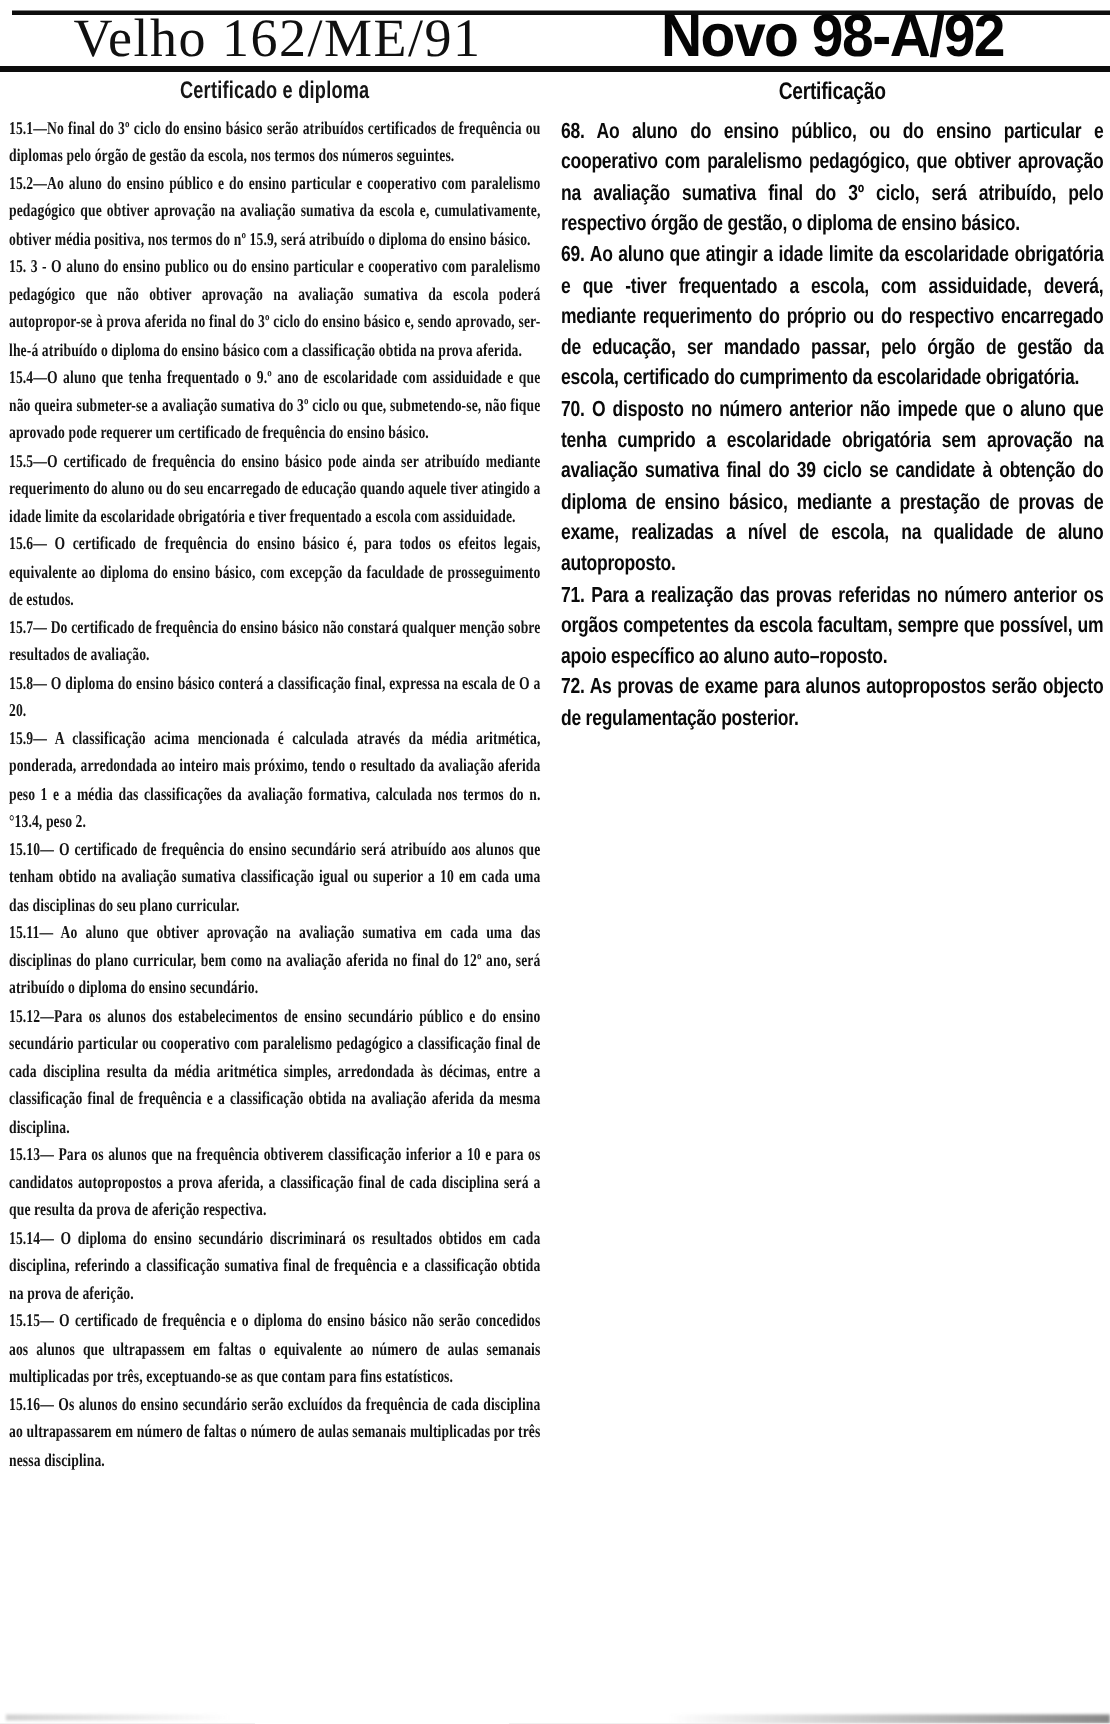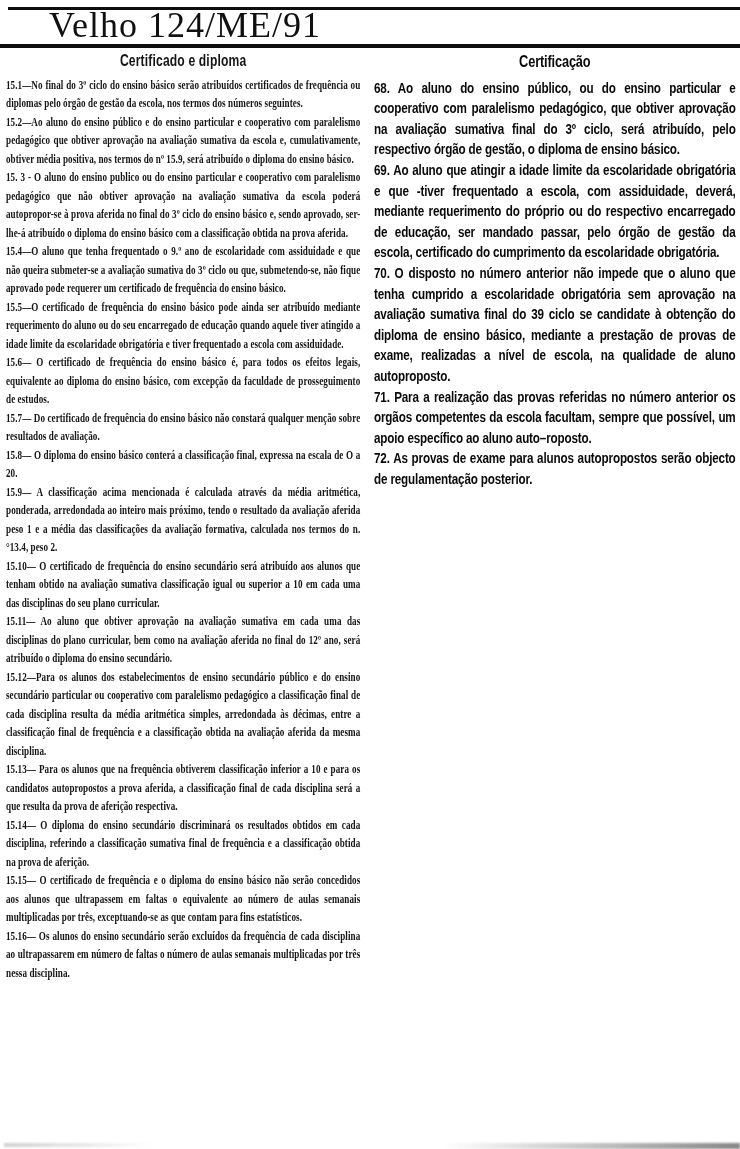--- a/index.html
+++ b/index.html
@@ -73,21 +73,24 @@
 </style>
 </head>
 <body>
 
 <div class="page">
 
   <div class="rule rule-top"></div>
 
   <div class="header-row">
     <div class="header-cell">
-      <span class="title-old">Velho 124/ME/91</span>
+      <span class="title-old">Velho 162/ME/91</span>
+    </div>
+    <div class="header-cell">
+      <span class="title-new">Novo 98-A/92</span>
     </div>
   </div>
 
   <div class="rule rule-mid"></div>
 
   <div class="col col-left">
     <h2>Certificado e diploma</h2>
     <p>15.1—No final do 3º ciclo do ensino básico serão atribuídos certificados de frequência ou diplomas pelo órgão de gestão da escola, nos termos dos números seguintes.</p>
     <p>15.2—Ao aluno do ensino público e do ensino particular e cooperativo com paralelismo pedagógico que obtiver aprovação na avaliação sumativa da escola e, cumulativamente, obtiver média positiva, nos termos do nº 15.9, será atribuído o diploma do ensino básico.</p>
     <p>15. 3 - O aluno do ensino publico ou do ensino particular e cooperativo com paralelismo pedagógico que não obtiver aprovação na avaliação sumativa da escola poderá autopropor-se à prova aferida no final do 3º ciclo do ensino básico e, sendo aprovado, ser-lhe-á atribuído o diploma do ensino básico com a classificação obtida na prova aferida.</p>

